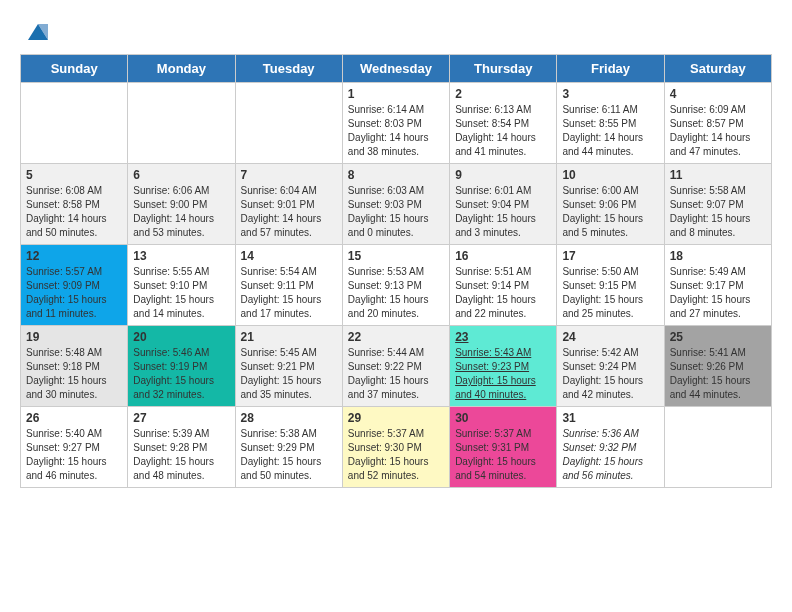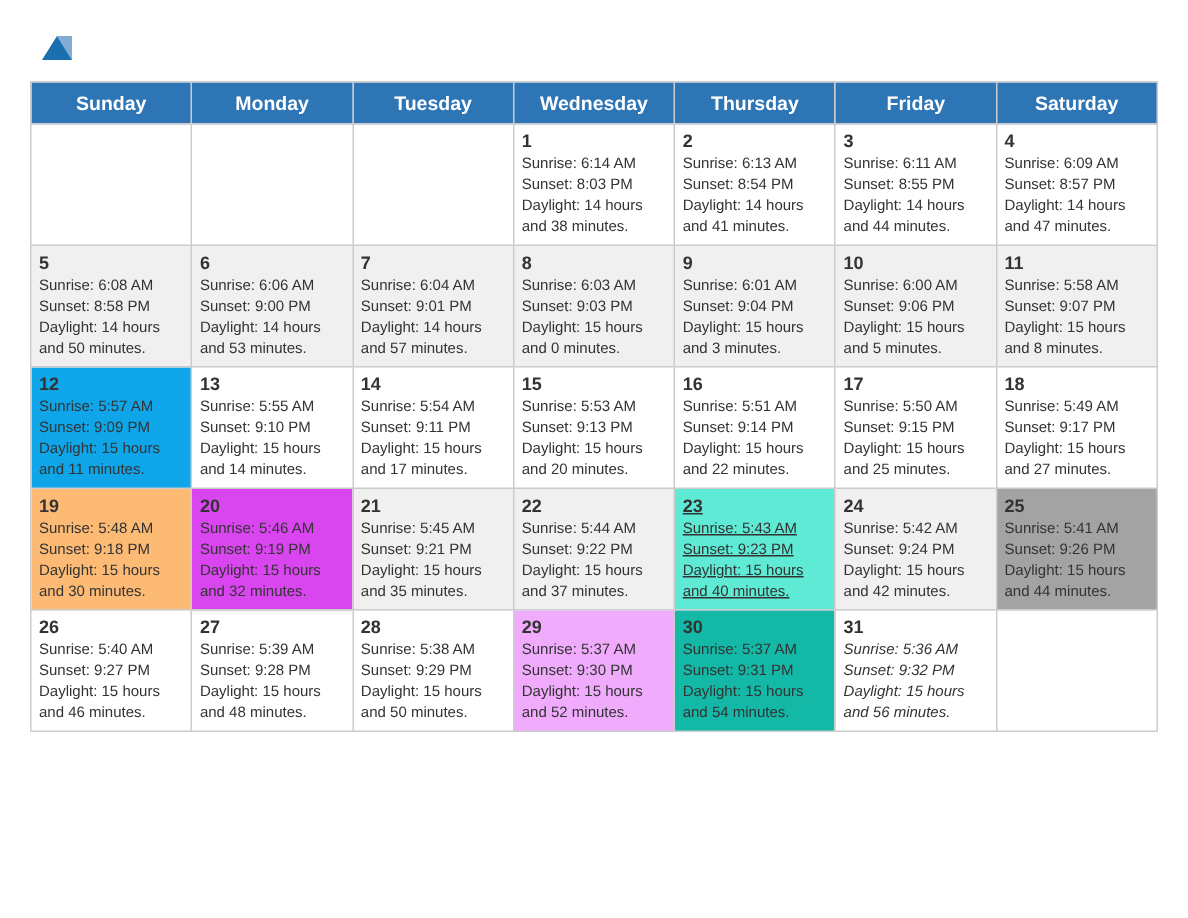--- a/index.html
+++ b/index.html
@@ -254,28 +254,28 @@
         </td>
         <td style="background: rgb(255, 255, 255);">
           <span class="day-number">18</span>
           <div class="day-info" style="white-space: pre-line;">Sunrise: 5:49 AM
 Sunset: 9:17 PM
 Daylight: 15 hours
 and 27 minutes.</div>
         </td>
       </tr>
       <tr>
-        <td style="background: #fdba74;">
+        <td style="background: #e5e5e5;">
           <span class="day-number">19</span>
           <div class="day-info" style="white-space: pre-line;">Sunrise: 5:48 AM
 Sunset: 9:18 PM
 Daylight: 15 hours
 and 30 minutes.</div>
         </td>
-        <td style="background: #d946ef;">
+        <td style="background: #14b8a6;">
           <span class="day-number">20</span>
           <div class="day-info" style="white-space: pre-line;">Sunrise: 5:46 AM
 Sunset: 9:19 PM
 Daylight: 15 hours
 and 32 minutes.</div>
         </td>
         <td style="background: rgb(240, 240, 240);">
           <span class="day-number">21</span>
           <div class="day-info" style="white-space: pre-line;">Sunrise: 5:45 AM
 Sunset: 9:21 PM
@@ -326,28 +326,28 @@
 Daylight: 15 hours
 and 48 minutes.</div>
         </td>
         <td style="background: rgb(255, 255, 255);">
           <span class="day-number">28</span>
           <div class="day-info" style="white-space: pre-line;">Sunrise: 5:38 AM
 Sunset: 9:29 PM
 Daylight: 15 hours
 and 50 minutes.</div>
         </td>
-        <td style="background: #f0abfc;">
+        <td style="background: #fef9c3;">
           <span class="day-number">29</span>
           <div class="day-info" style="white-space: pre-line;">Sunrise: 5:37 AM
 Sunset: 9:30 PM
 Daylight: 15 hours
 and 52 minutes.</div>
         </td>
-        <td style="background: #14b8a6; margin-top: 13px;">
+        <td style="background: #ec4899; margin-top: 13px;">
           <span class="day-number">30</span>
           <div class="day-info" style="white-space: pre-line;">Sunrise: 5:37 AM
 Sunset: 9:31 PM
 Daylight: 15 hours
 and 54 minutes.</div>
         </td>
         <td style="background: rgb(255, 255, 255);">
           <span class="day-number">31</span>
           <div class="day-info" style="white-space: pre-line; font-style: italic;">Sunrise: 5:36 AM
 Sunset: 9:32 PM

